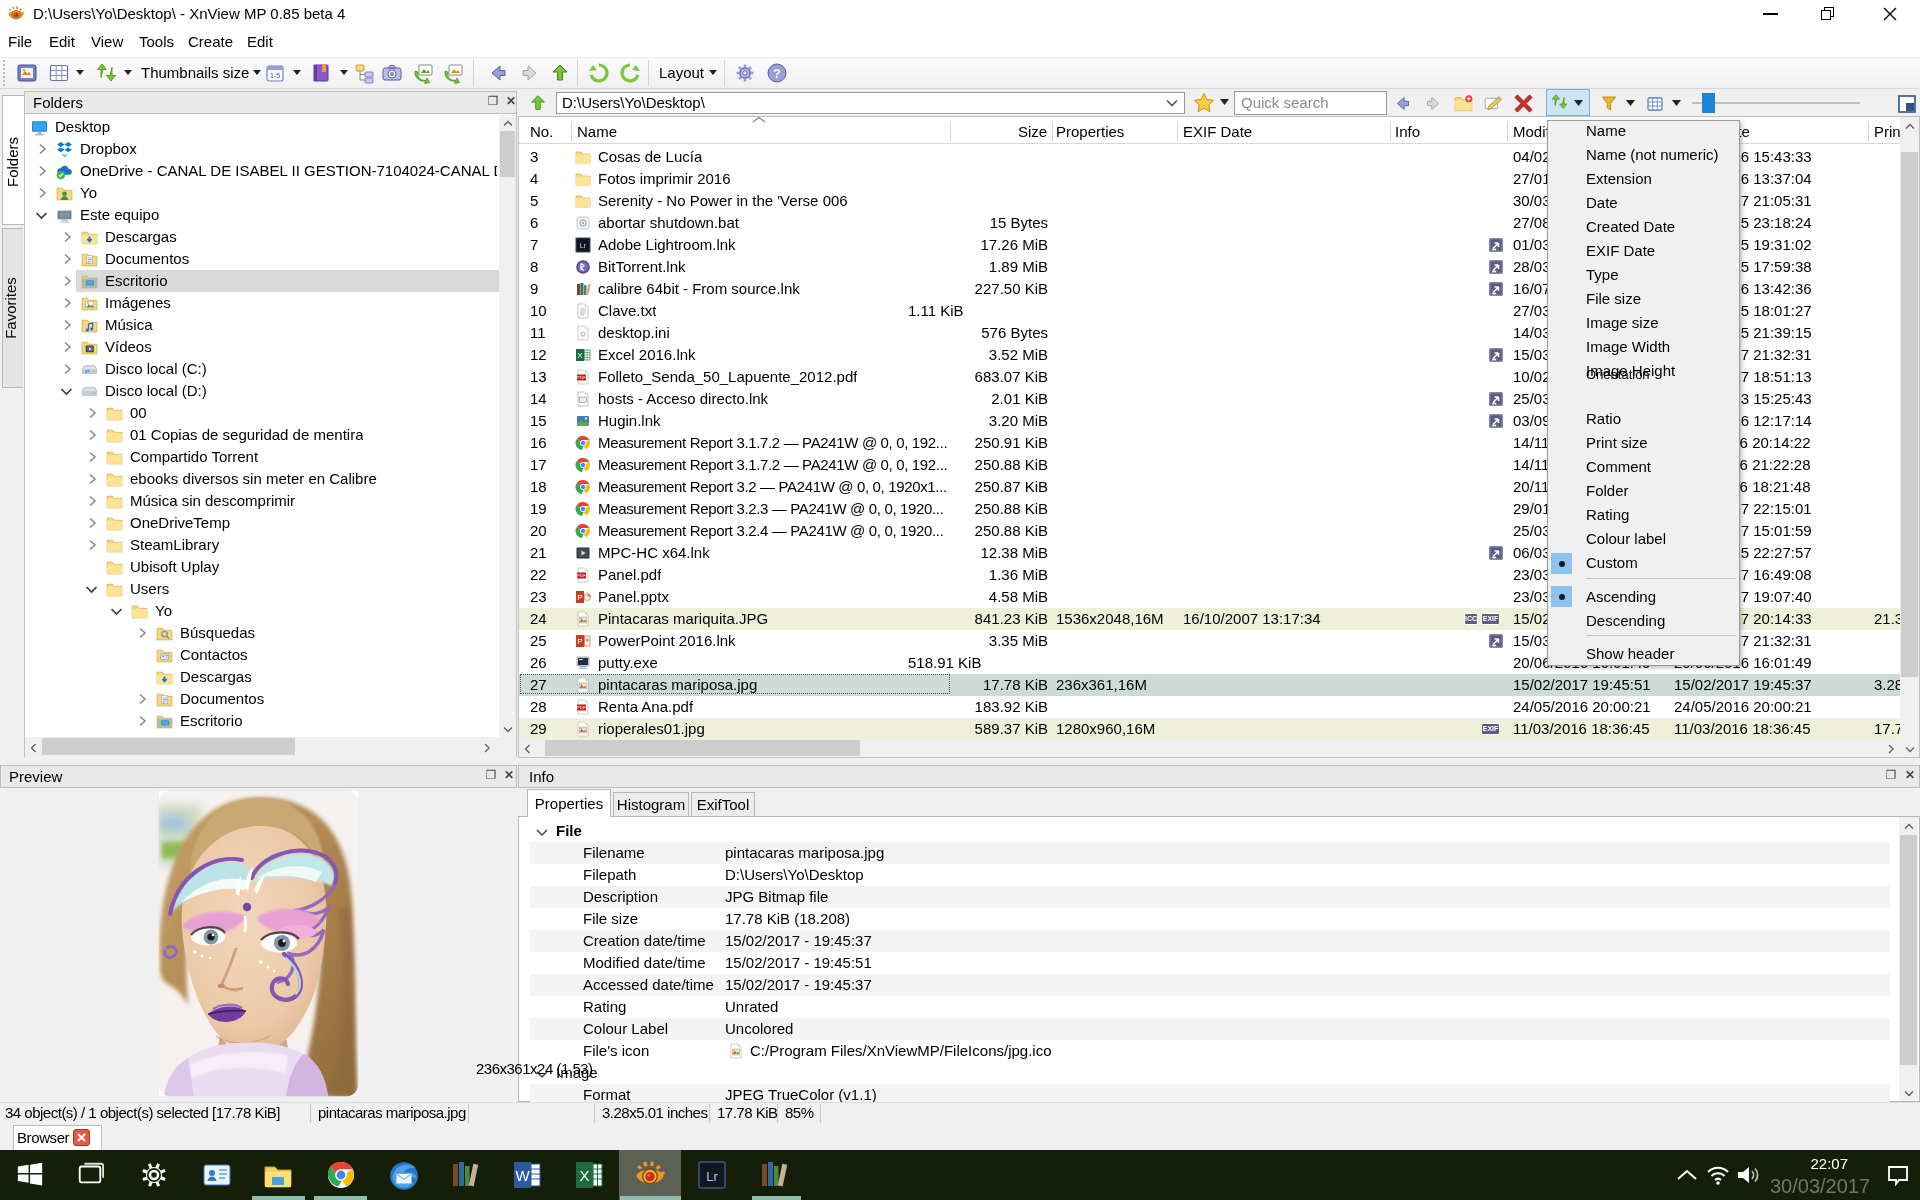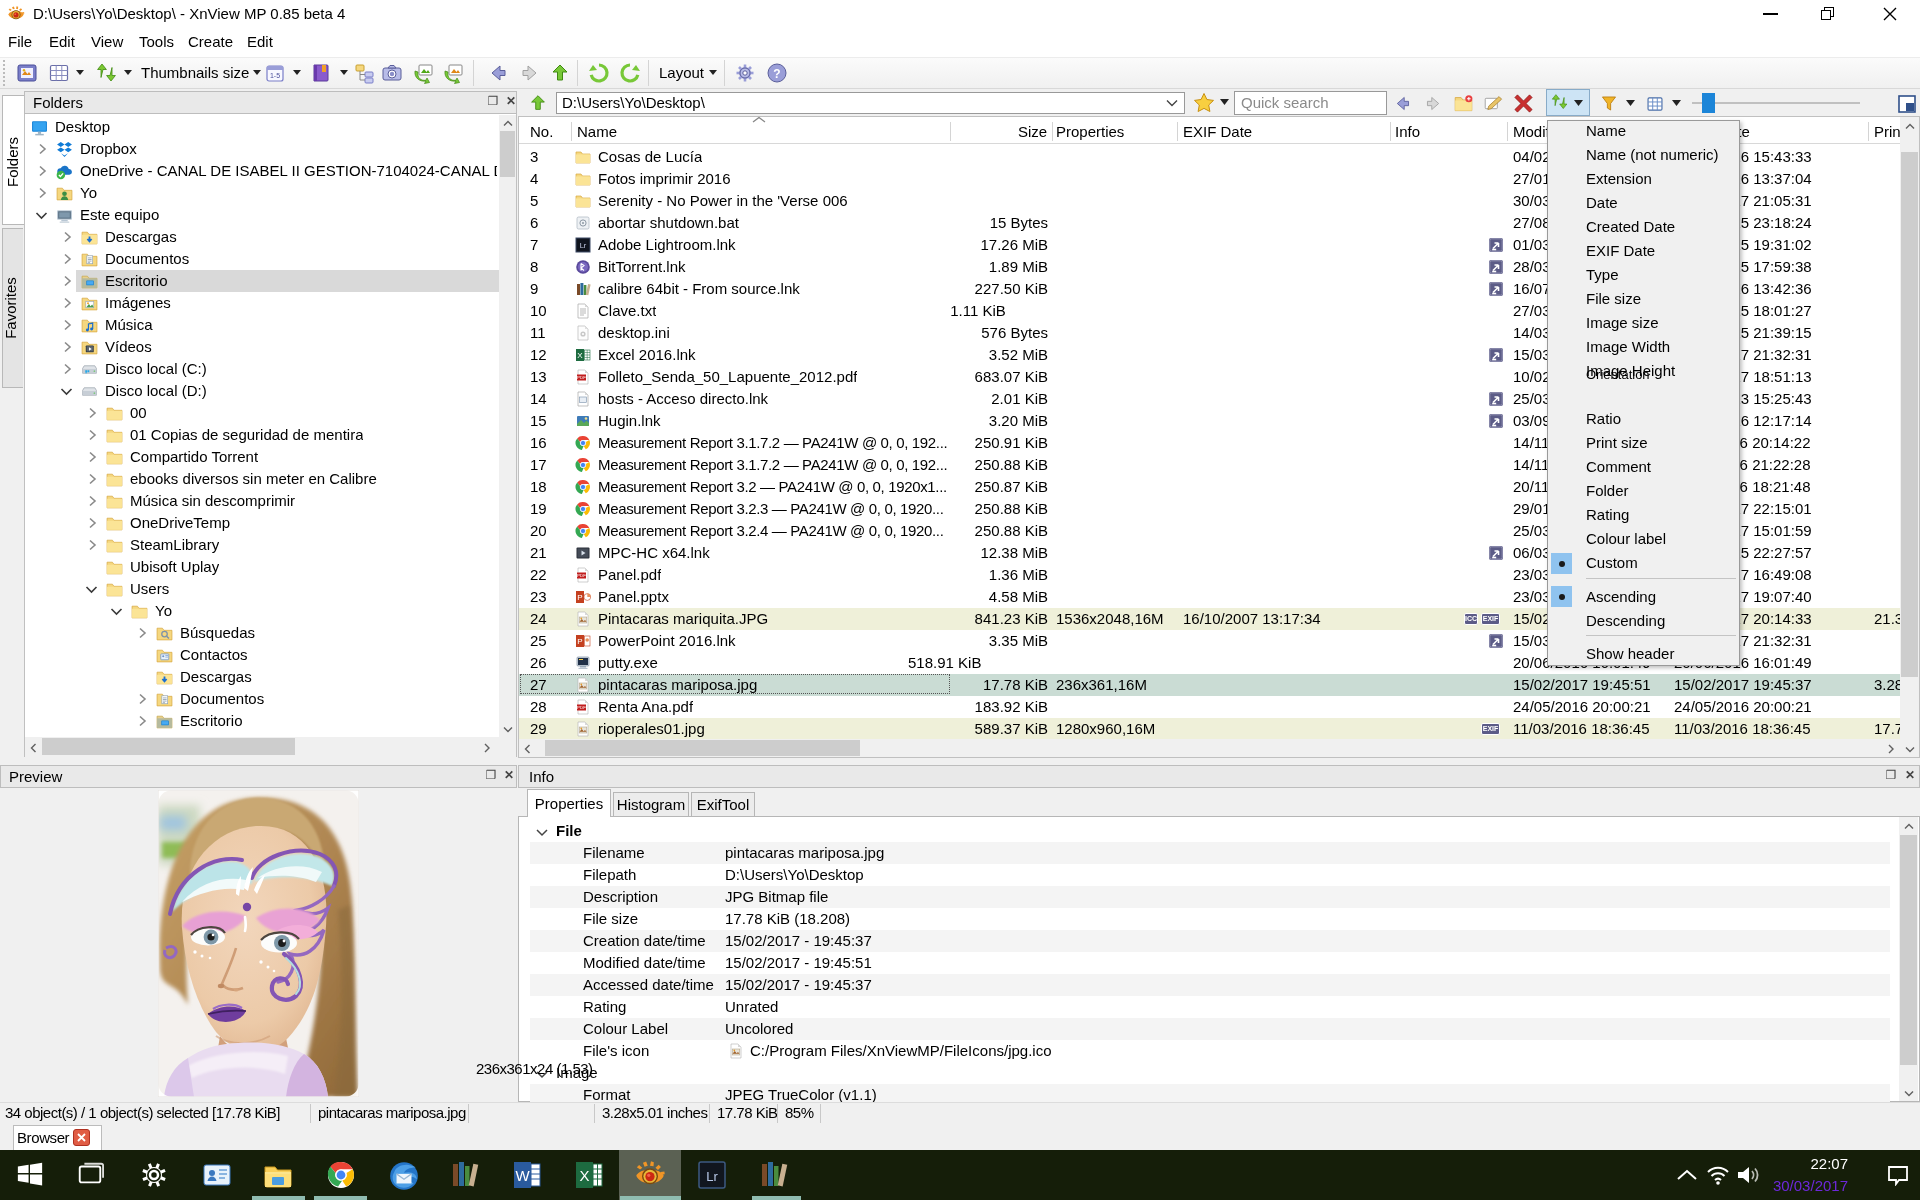--- a/index.html
+++ b/index.html
@@ -696,21 +696,21 @@
 <svg class="a" style="left:1489px;top:282px" width="14" height="14">
     <use href="#shortcut"></use>
   </svg>
 <div class="cell" style="left:1513px;top:278px">16/07/2016 13:42:36</div>
 <div class="cell" style="left:1674px;top:278px">16/07/2016 13:42:36</div>
 <div class="cell" style="left:530px;top:300px">10</div>
 <svg class="a" style="left:575px;top:303px" width="16" height="16">
     <use href="#txticon"></use>
   </svg>
 <div class="cell" style="left:598px;top:300px;max-width:351px">Clave.txt</div>
-<div class="cell" style="left:908px;top:300px;width:140px;text-align:center">1.11 KiB</div>
+<div class="cell" style="left:908px;top:300px;width:140px;text-align:left">1.11 KiB</div>
 <div class="cell" style="left:1513px;top:300px">27/03/2015 18:01:27</div>
 <div class="cell" style="left:1674px;top:300px">27/03/2015 18:01:27</div>
 <div class="cell" style="left:530px;top:322px">11</div>
 <svg class="a" style="left:575px;top:325px" width="16" height="16">
     <use href="#iniicon"></use>
   </svg>
 <div class="cell" style="left:598px;top:322px;max-width:351px">desktop.ini</div>
 <div class="cell" style="left:908px;top:322px;width:140px;text-align:right">576 Bytes</div>
 <div class="cell" style="left:1513px;top:322px">14/03/2015 21:39:15</div>
 <div class="cell" style="left:1674px;top:322px">14/03/2015 21:39:15</div>
@@ -1174,21 +1174,21 @@
       <path d="M5.5 12 a9 9 0 0 1 13 0" stroke-width="2"></path>
       <path d="M9 16 a4.5 4.5 0 0 1 6 0" stroke-width="2"></path>
     </g>
     <circle cx="12" cy="19" r="1.8" fill="#fff"></circle>
   </svg>
 <svg class="a" style="left:1736px;top:1164px" width="24" height="22" viewBox="0 0 24 22">
     <path d="M2 8v6h5l6 5V3L7 8z" fill="#fff"></path>
     <path d="M16 7a6 6 0 0 1 0 8M19 4.5a9.5 9.5 0 0 1 0 13" fill="none" stroke="#fff" stroke-width="1.8" opacity=".7"></path>
   </svg>
 <div class="a" style="left:1770px;top:1155px;width:78px;height:18px;color:#fff;font-size:15px;text-align:right;line-height:18px">22:07</div>
-<div class="a" style="left:1770px;top:1177px;width:78px;height:18px;color:#6d28d9;font-size:15px;text-align:right;line-height:18px">30/03/2017</div>
+<div class="a" style="left:1770px;top:1177px;width:78px;height:18px;color:#737373;font-size:20px;text-align:right;line-height:18px">30/03/2017</div>
 <svg class="a" style="left:1886px;top:1164px" width="24" height="22" viewBox="0 0 24 22">
     <path d="M3 3h18v13h-8l-3 4v-4H3z" fill="none" stroke="#fff" stroke-width="1.8"></path>
   </svg>
 <div class="a" style="left:1547px;top:120px;width:193px;height:546px;background:#f0f0f0;border:1px solid #9a9a9a;box-shadow:2px 2px 4px rgba(0,0,0,.25);z-index:50"></div>
 <div class="txt" style="left:1586px;top:120px;z-index:51;font-size:15px">Name</div>
 <div class="txt" style="left:1586px;top:144px;z-index:51;font-size:15px">Name (not numeric)</div>
 <div class="txt" style="left:1586px;top:168px;z-index:51;font-size:15px">Extension</div>
 <div class="txt" style="left:1586px;top:192px;z-index:51;font-size:15px">Date</div>
 <div class="txt" style="left:1586px;top:216px;z-index:51;font-size:15px">Created Date</div>
 <div class="txt" style="left:1586px;top:240px;z-index:51;font-size:15px">EXIF Date</div>

